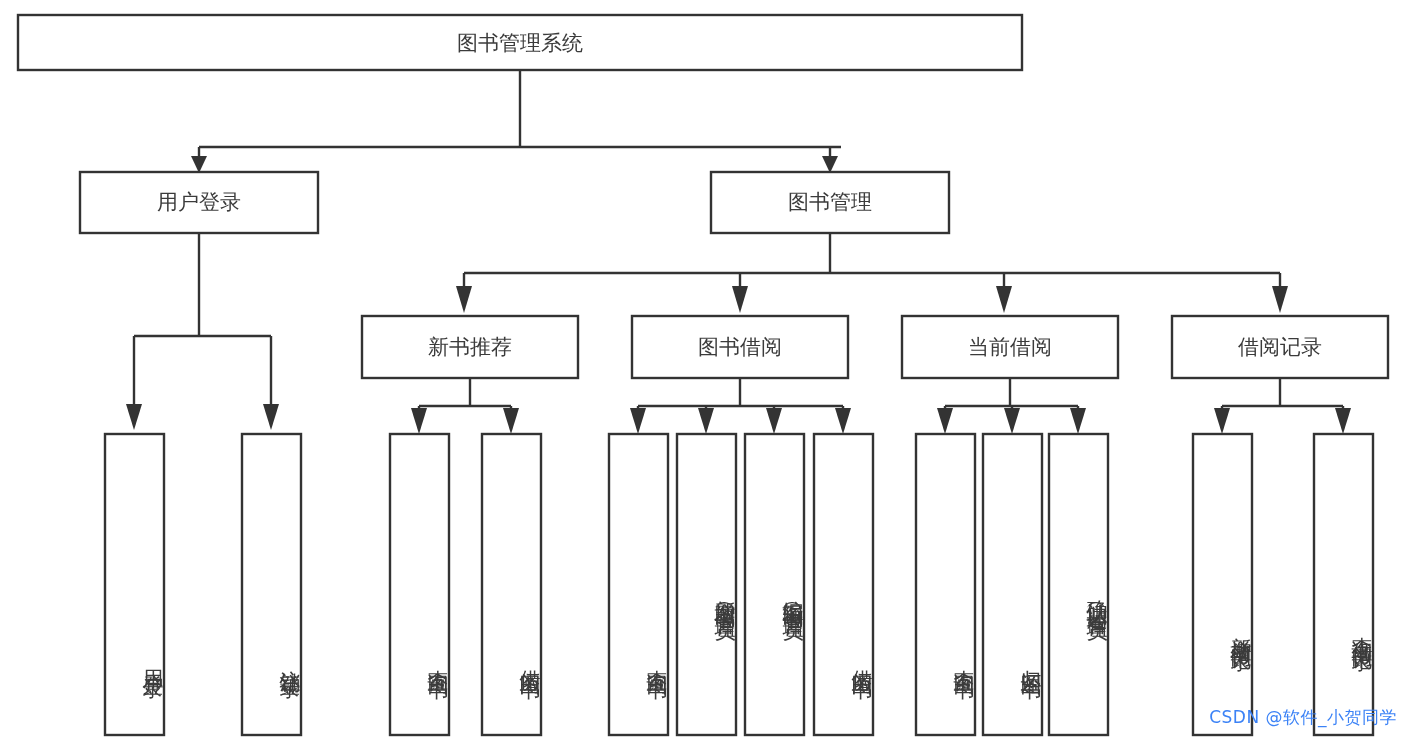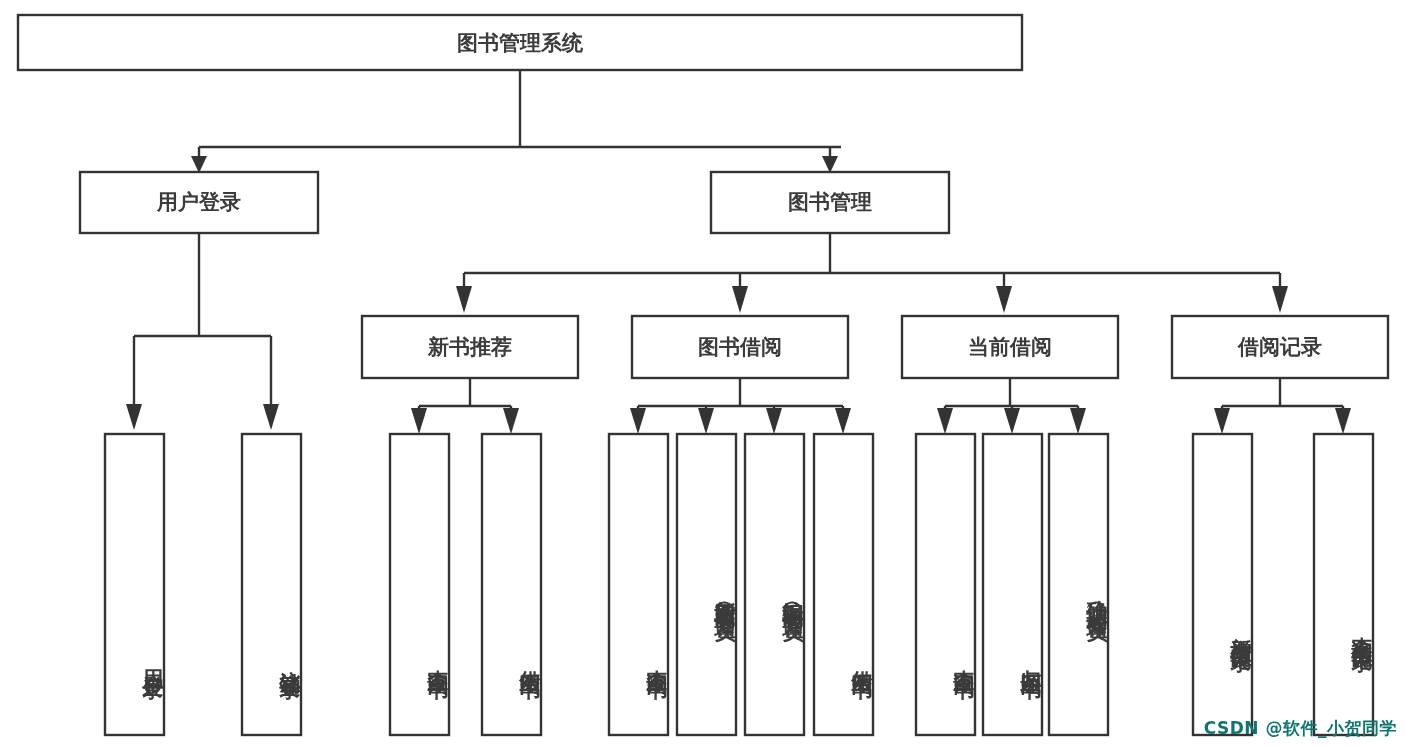--- a/index.html
+++ b/index.html
@@ -11,21 +11,20 @@
     width: 1405px;
     height: 747px;
     font-family: "DejaVu Sans", "Liberation Sans", sans-serif;
     overflow: hidden;
   }
   #diagram-root {
     position: relative;
     width: 1405px;
     height: 747px;
     background: #ffffff;
-    font-weight: bold;
   }
   svg.diagram-canvas {
     position: absolute;
     left: 0;
     top: 0;
     width: 1405px;
     height: 747px;
     display: block;
   }
   .node-box {
@@ -63,24 +62,24 @@
     text-align: center;
     display: flex;
     align-items: flex-start;
     justify-content: center;
     white-space: nowrap;
     pointer-events: none;
   }
   .watermark {
     position: absolute;
     right: 8px;
-    bottom: 7px;
+    bottom: 18px;
     font-family: "DejaVu Sans", "Liberation Sans", sans-serif;
     font-size: 17px;
-    color: #0f766e;
+    color: #3b82f6;
     white-space: nowrap;
     letter-spacing: 0.5px;
   }
 </style>
 </head>
 <body>
 
 <div id="diagram-root">
 
   <svg class="diagram-canvas" viewBox="0 0 1405 747">

